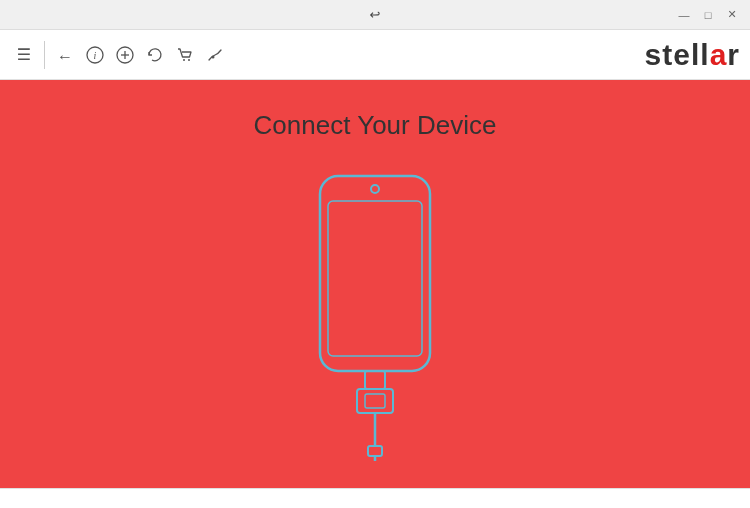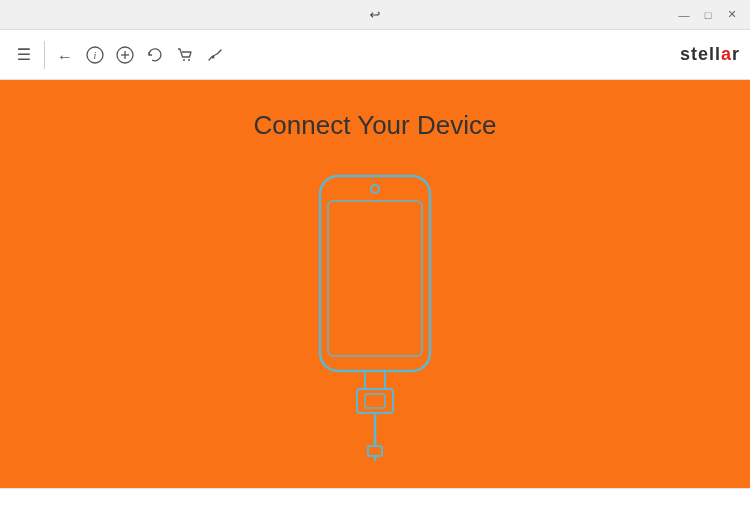--- a/index.html
+++ b/index.html
@@ -82,34 +82,34 @@
 
     .toolbar-divider {
       width: 1px;
       height: 28px;
       background: #ccc;
       margin: 0 4px;
     }
 
     .toolbar-brand {
       margin-left: auto;
-      font-size: 18px;
+      font-size: 30px;
       font-weight: bold;
       color: #333;
       letter-spacing: 1px;
     }
 
     .toolbar-brand span.red {
       color: #e02020;
     }
 
     
     .main-content {
       flex: 1;
-      background: #f97316;
+      background: #ef4444;
       display: flex;
       flex-direction: column;
       align-items: center;
       padding: 30px 20px 20px;
     }
 
     .page-title {
       font-size: 26px;
       font-weight: 400;
       color: #333;

